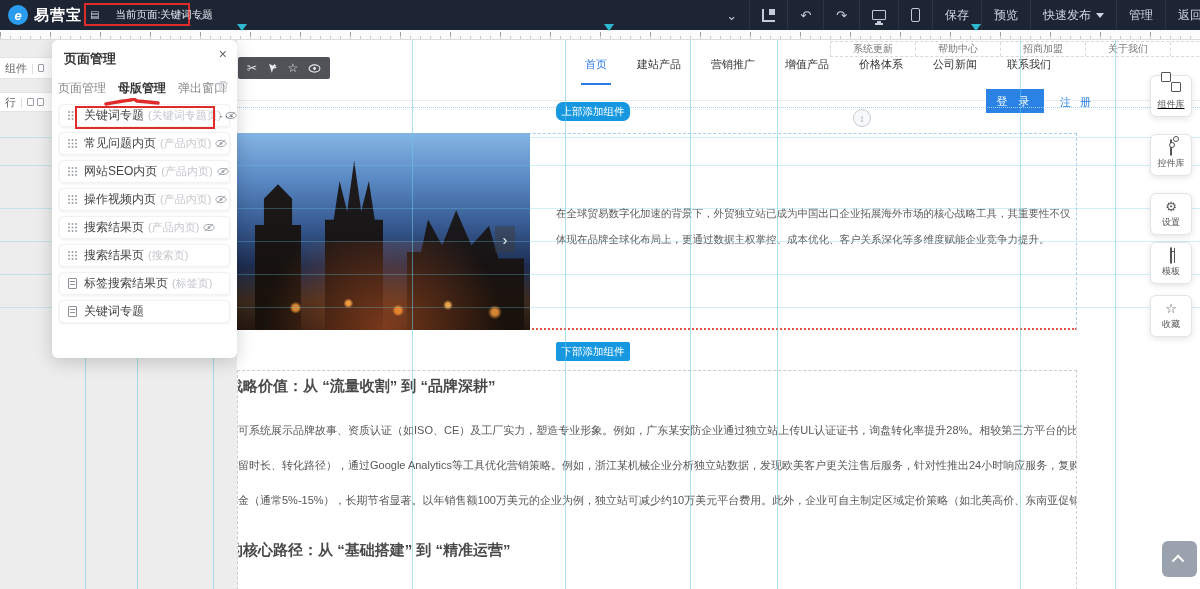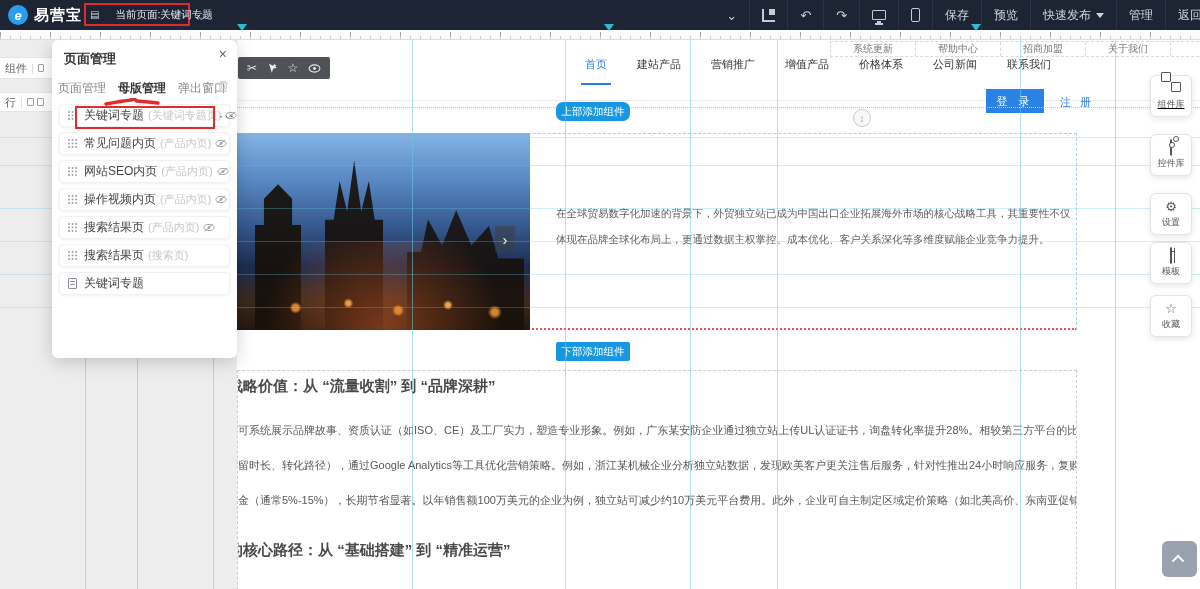--- a/index.html
+++ b/index.html
@@ -365,20 +365,25 @@
       </div>
       <div class="pitem">
         <span class="dots">
             <i></i>
           </span>
         <span class="pname">搜索结果页</span>
         <span class="ptype">(搜索页)</span>
       </div>
       <div class="pitem">
         <span class="docic"></span>
+        <span class="pname">标签搜索结果页</span>
+        <span class="ptype">(标签页)</span>
+      </div>
+      <div class="pitem">
+        <span class="docic"></span>
         <span class="pname">关键词专题</span>
       </div>
     </div>
   </div>
   <div class="red-box-item"></div>
   <div class="more-dots">···</div>
 
   <div class="rail">
     <div class="rail-btn" style="top:75px;text-decoration:underline;">
       <span class="ric"><span class="ic-overlap"></span></span>

